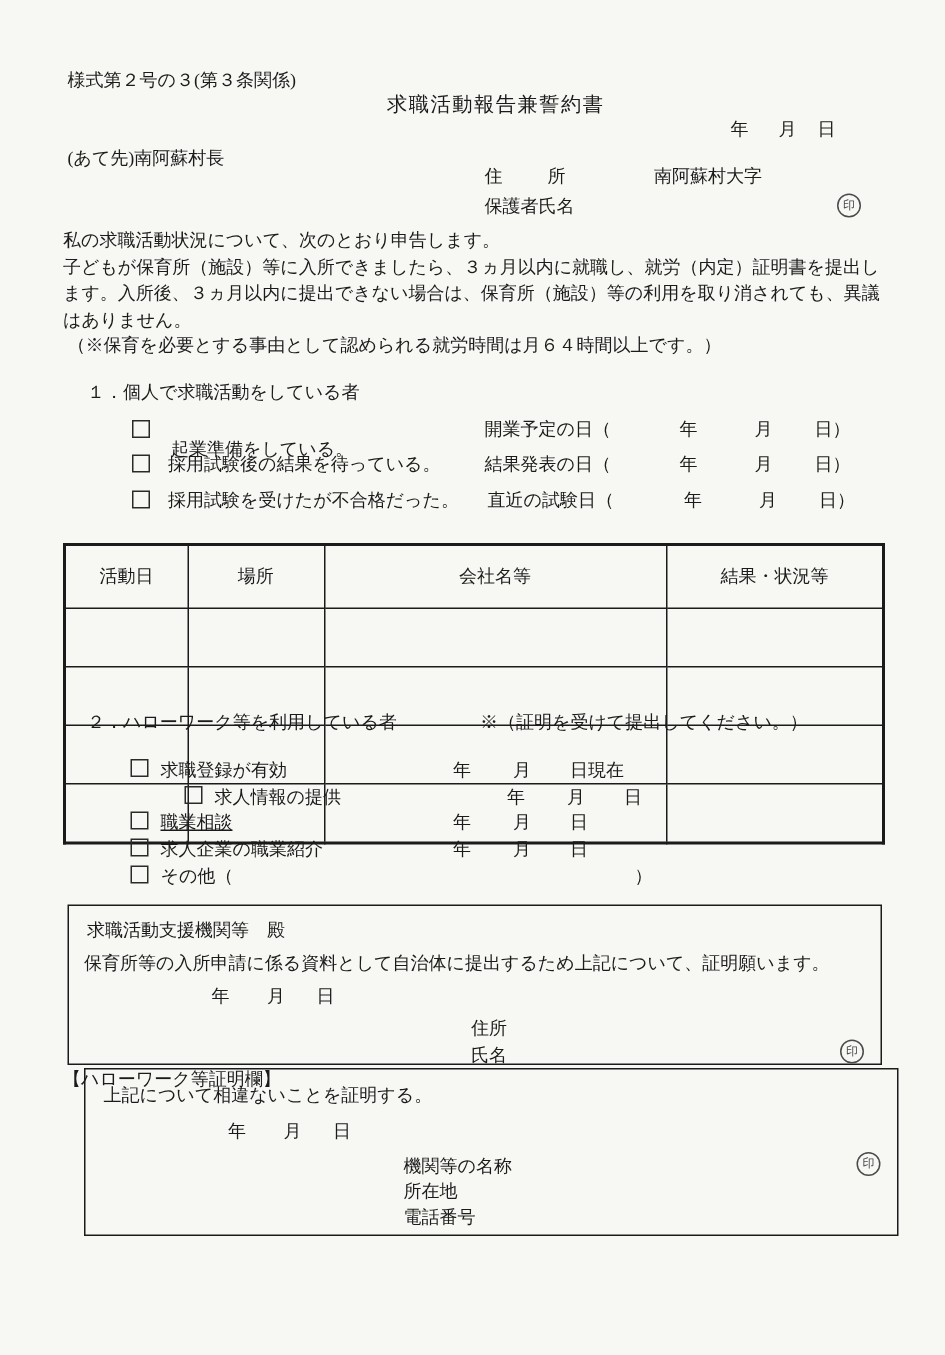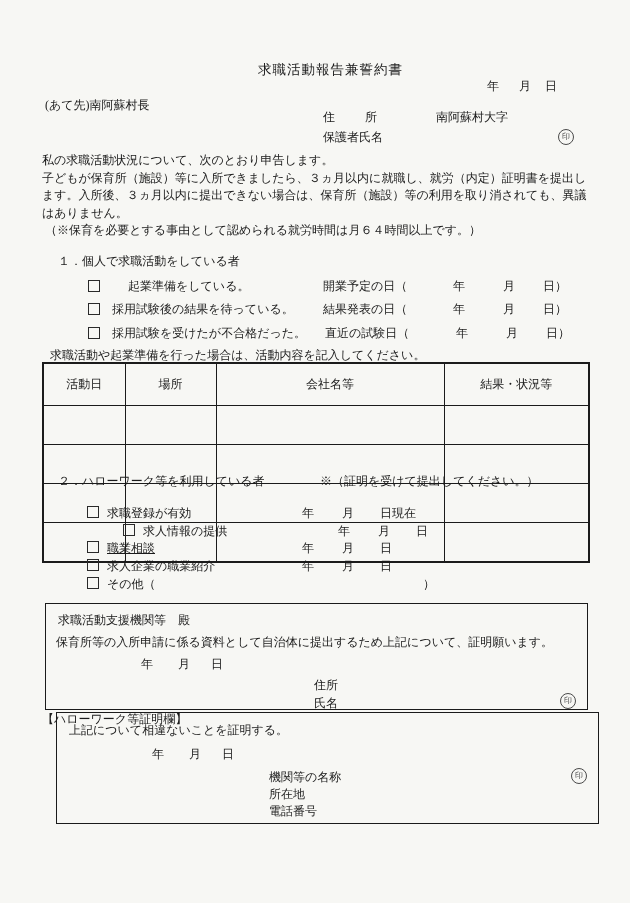--- a/index.html
+++ b/index.html
@@ -46,20 +46,21 @@
   .boxframe {
     position:absolute; border:1px solid #1b1b1b;
   }
   .boxframe > span { position:absolute; white-space:nowrap; }
 </style>
 </head>
 <body>
 
 <div class="page">
 
+  <div class="abs" style="left:45px; top:45px;">様式第２号の３(第３条関係)</div>
   <div class="abs title" style="top:61px;padding-left:31px;">求職活動報告兼誓約書</div>
 
   <div class="row" style="left:0; top:78px; width:630px;">
     <span style="left:487px;">年</span>
     <span style="left:519px;">月</span>
     <span style="left:545px;">日</span>
   </div>
 
   <div class="abs" style="left:45px; top:97px;">(あて先)南阿蘇村長</div>
 
@@ -77,21 +78,21 @@
   <div class="abs intro" style="left:42px; top:152px;">
     <p>私の求職活動状況について、次のとおり申告します。</p>
     <p>子どもが保育所（施設）等に入所できましたら、３ヵ月以内に就職し、就労（内定）証明書を提出します。入所後、３ヵ月以内に提出できない場合は、保育所（施設）等の利用を取り消されても、異議はありません。</p>
     <p style="padding-left:3px;">（※保育を必要とする事由として認められる就労時間は月６４時間以上です。）</p>
   </div>
 
   <div class="abs" style="left:58px; top:253px;">１．個人で求職活動をしている者</div>
 
   <div class="row" style="left:88px; top:278px; width:520px;">
     <span class="cbx" style="left:0; top:2px;"></span>
-    <span style="left:40px;">起業準備をしている。</span>
+    <span style="left:26px;margin-top:13px;">起業準備をしている。</span>
     <span style="left:235px;">開業予定の日（</span>
     <span style="left:365px;">年</span>
     <span style="left:415px;">月</span>
     <span style="left:455px;">日）</span>
   </div>
   <div class="row" style="left:88px; top:301px; width:520px;">
     <span class="cbx" style="left:0; top:2px;"></span>
     <span style="left:24px;">採用試験後の結果を待っている。</span>
     <span style="left:235px;">結果発表の日（</span>
     <span style="left:365px;">年</span>
@@ -100,21 +101,20 @@
   </div>
   <div class="row" style="left:88px; top:325px; width:520px;">
     <span class="cbx" style="left:0; top:2px;"></span>
     <span style="left:24px;">採用試験を受けたが不合格だった。</span>
     <span style="left:237px;">直近の試験日（</span>
     <span style="left:368px;">年</span>
     <span style="left:418px;">月</span>
     <span style="left:458px;">日）</span>
   </div>
 
-  <div class="abs" style="left:50px; top:347px;">求職活動や起業準備を行った場合は、活動内容を記入してください。</div>
 
   <table class="act">
     <colgroup>
       <col style="width:82px;">
         <col style="width:91px;">
         <col style="width:228px;">
         <col style="width:145px;">
     </colgroup>
     <tbody>
         <tr>

